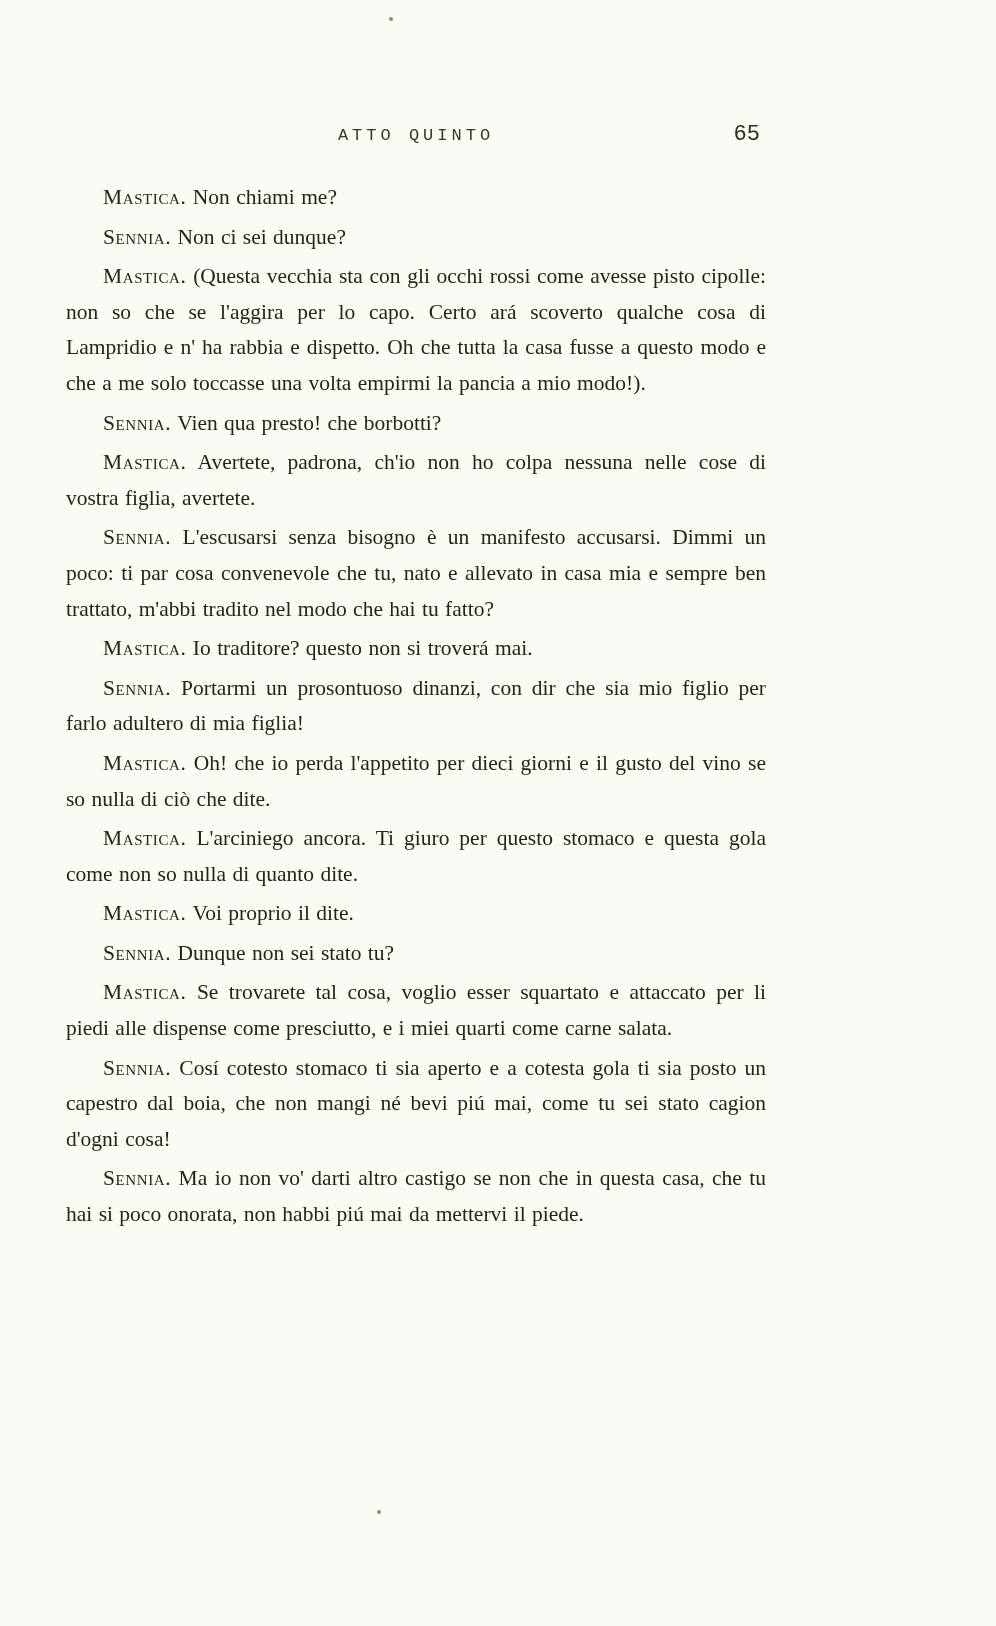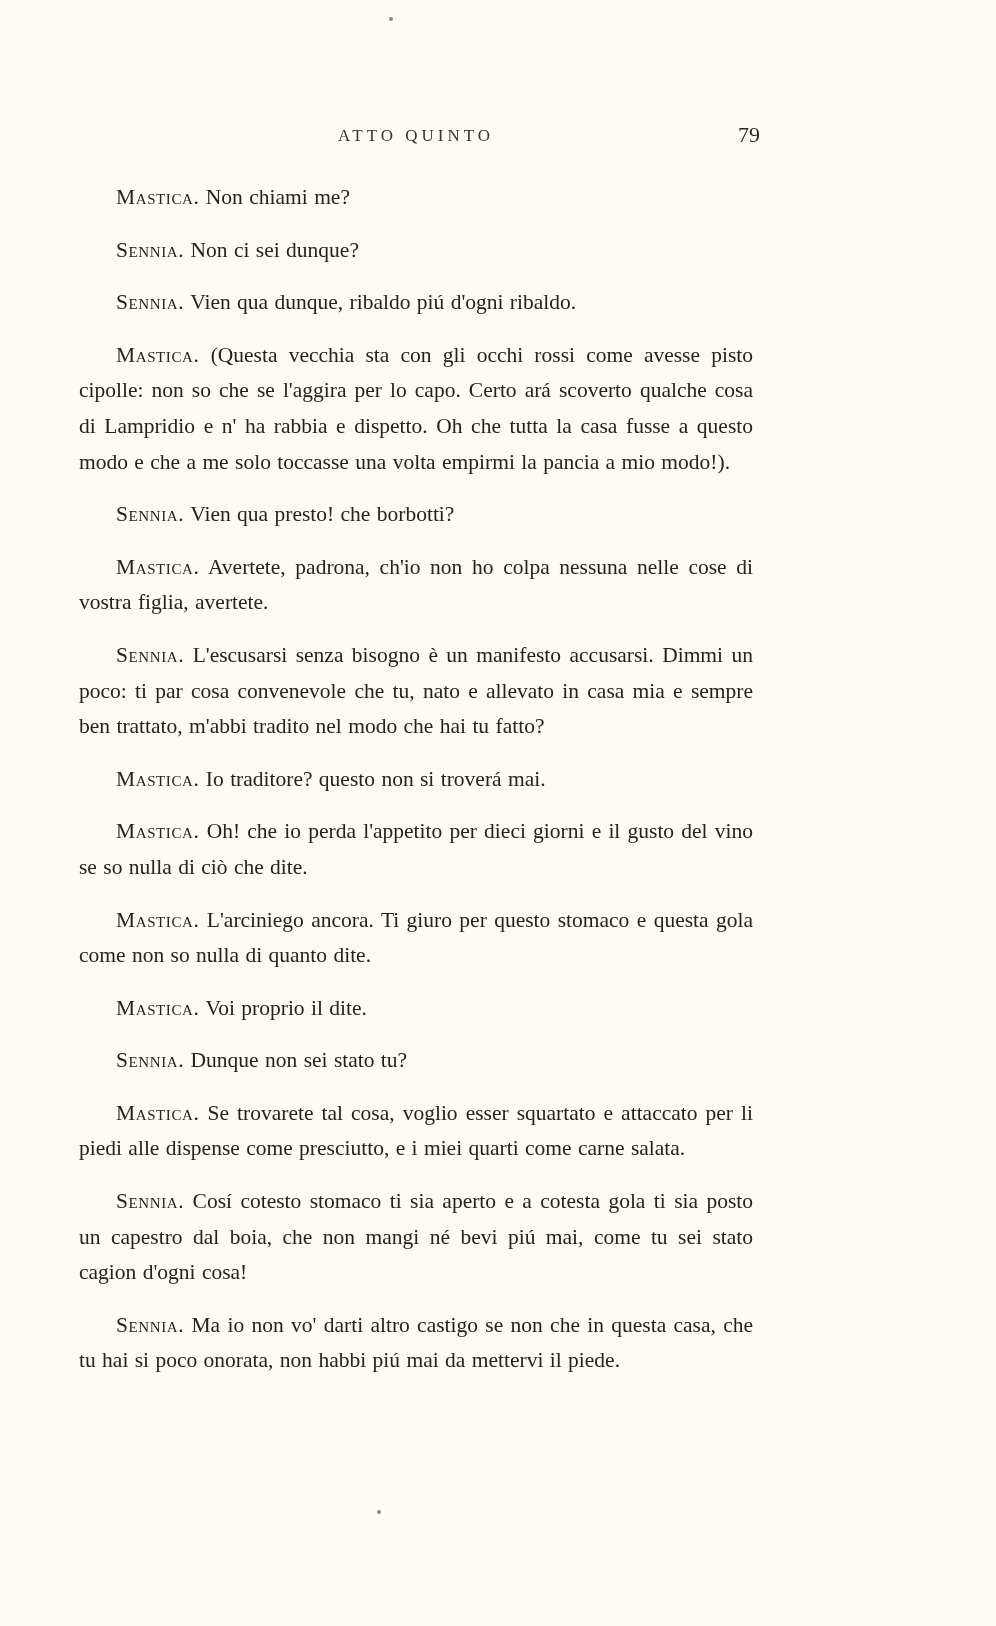--- a/index.html
+++ b/index.html
@@ -18,20 +18,21 @@
     .page {
       position: absolute;
       left: 62px;
       top: 122px;
       width: 708px;
     }
     .page-header {
       position: relative;
       height: 34px;
       margin-bottom: 24px;
+      font-family: Liberation Mono, monospace;
     }
     .running-title {
       position: absolute;
       left: 0;
       right: 0;
       top: 4px;
       text-align: center;
       font-size: 17px;
       letter-spacing: 4px;
       color: #383529;
@@ -39,21 +40,21 @@
       text-transform: uppercase;
     }
     .page-number {
       position: absolute;
       right: 10px;
       top: 0;
       font-size: 22px;
       color: #2b2920;
     }
     .dialogue p {
-      margin: 17px;
+      margin: 4px;
       text-align: justify;
       text-indent: 37px;
       font-size: 21.5px;
       line-height: 35.6px;
       word-spacing: 1px;
     }
     .speaker {
       font-variant: small-caps;
       letter-spacing: 0.6px;
     }
@@ -69,32 +70,32 @@
   </style>
 </head>
 <body>
 
 <div class="artifact top"></div>
 <div class="artifact bottom"></div>
 
 <div class="page">
   <div class="page-header">
     <div class="running-title">ATTO QUINTO</div>
-    <div class="page-number">79</div>
+    <div class="page-number">65</div>
   </div>
 
   <div class="dialogue" id="dialogue">
       <p><span class="speaker">Mastica.</span> Non chiami me?</p>
       <p><span class="speaker">Sennia.</span> Non ci sei dunque?</p>
-      <p><span class="speaker">Sennia.</span> Vien qua dunque, ribaldo piú d'ogni ribaldo.</p>
       <p><span class="speaker">Mastica.</span> (Questa vecchia sta con gli occhi rossi come avesse pisto cipolle: non so che se l'aggira per lo capo. Certo ará scoverto qualche cosa di Lampridio e n' ha rabbia e dispetto. Oh che tutta la casa fusse a questo modo e che a me solo toccasse una volta empirmi la pancia a mio modo!).</p>
       <p><span class="speaker">Sennia.</span> Vien qua presto! che borbotti?</p>
       <p><span class="speaker">Mastica.</span> Avertete, padrona, ch'io non ho colpa nessuna nelle cose di vostra figlia, avertete.</p>
       <p><span class="speaker">Sennia.</span> L'escusarsi senza bisogno è un manifesto accusarsi. Dimmi un poco: ti par cosa convenevole che tu, nato e allevato in casa mia e sempre ben trattato, m'abbi tradito nel modo che hai tu fatto?</p>
       <p><span class="speaker">Mastica.</span> Io traditore? questo non si troverá mai.</p>
+      <p><span class="speaker">Sennia.</span> Portarmi un prosontuoso dinanzi, con dir che sia mio figlio per farlo adultero di mia figlia!</p>
       <p><span class="speaker">Mastica.</span> Oh! che io perda l'appetito per dieci giorni e il gusto del vino se so nulla di ciò che dite.</p>
       <p><span class="speaker">Mastica.</span> L'arciniego ancora. Ti giuro per questo stomaco e questa gola come non so nulla di quanto dite.</p>
       <p><span class="speaker">Mastica.</span> Voi proprio il dite.</p>
       <p><span class="speaker">Sennia.</span> Dunque non sei stato tu?</p>
       <p><span class="speaker">Mastica.</span> Se trovarete tal cosa, voglio esser squartato e attaccato per li piedi alle dispense come presciutto, e i miei quarti come carne salata.</p>
       <p><span class="speaker">Sennia.</span> Cosí cotesto stomaco ti sia aperto e a cotesta gola ti sia posto un capestro dal boia, che non mangi né bevi piú mai, come tu sei stato cagion d'ogni cosa!</p>
       <p><span class="speaker">Sennia.</span> Ma io non vo' darti altro castigo se non che in questa casa, che tu hai si poco onorata, non habbi piú mai da mettervi il piede.</p>
     </div>
 </div>
 

